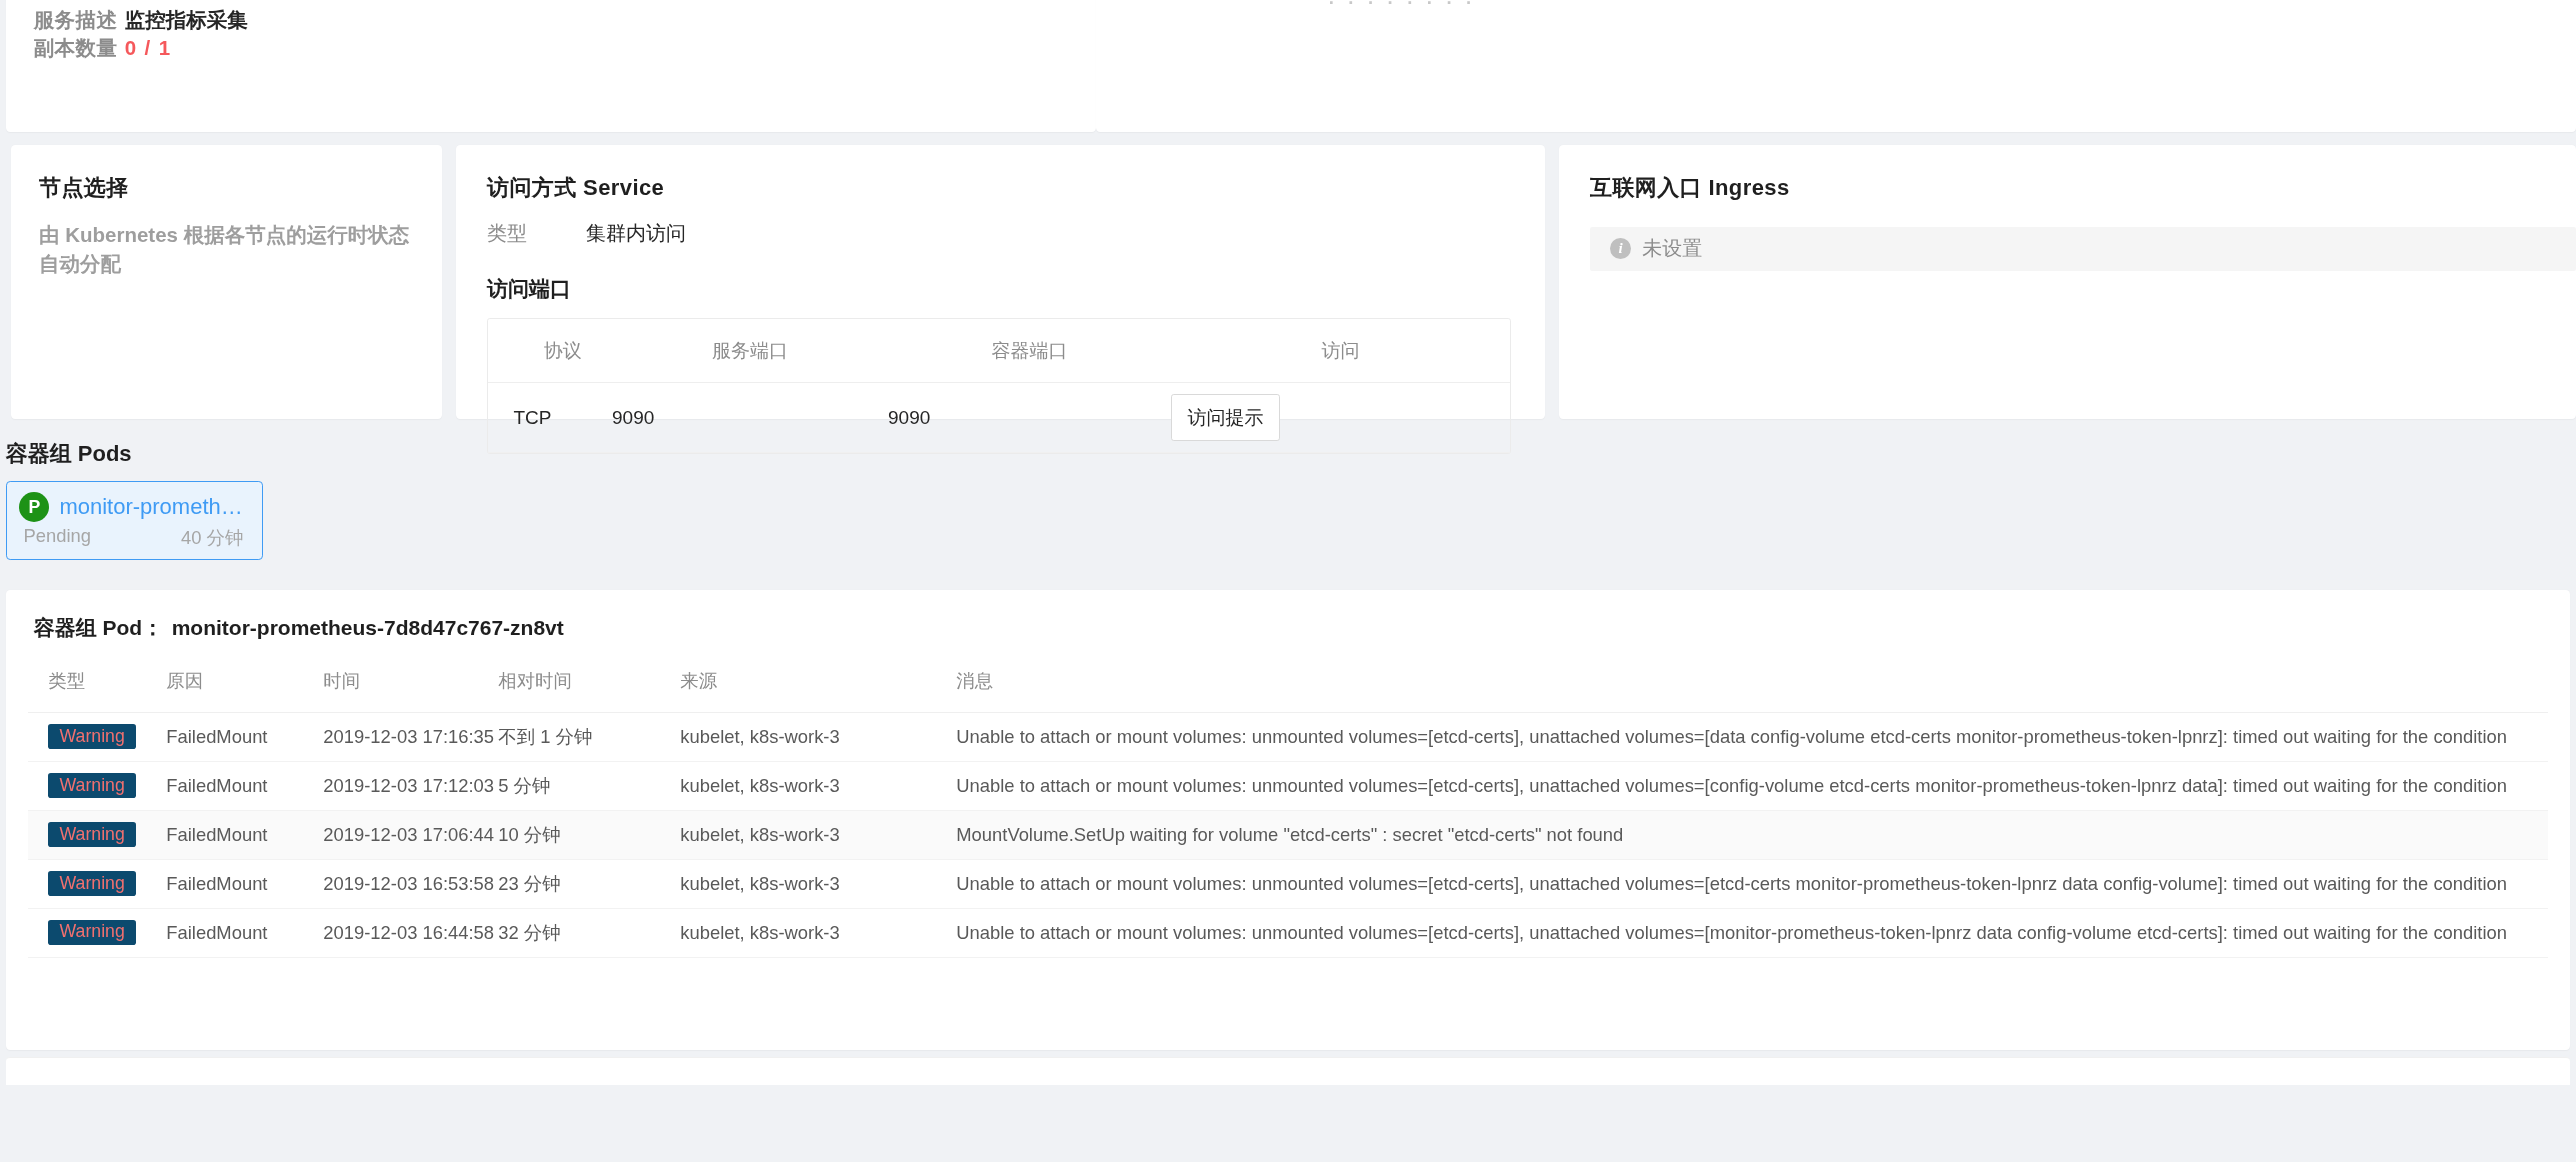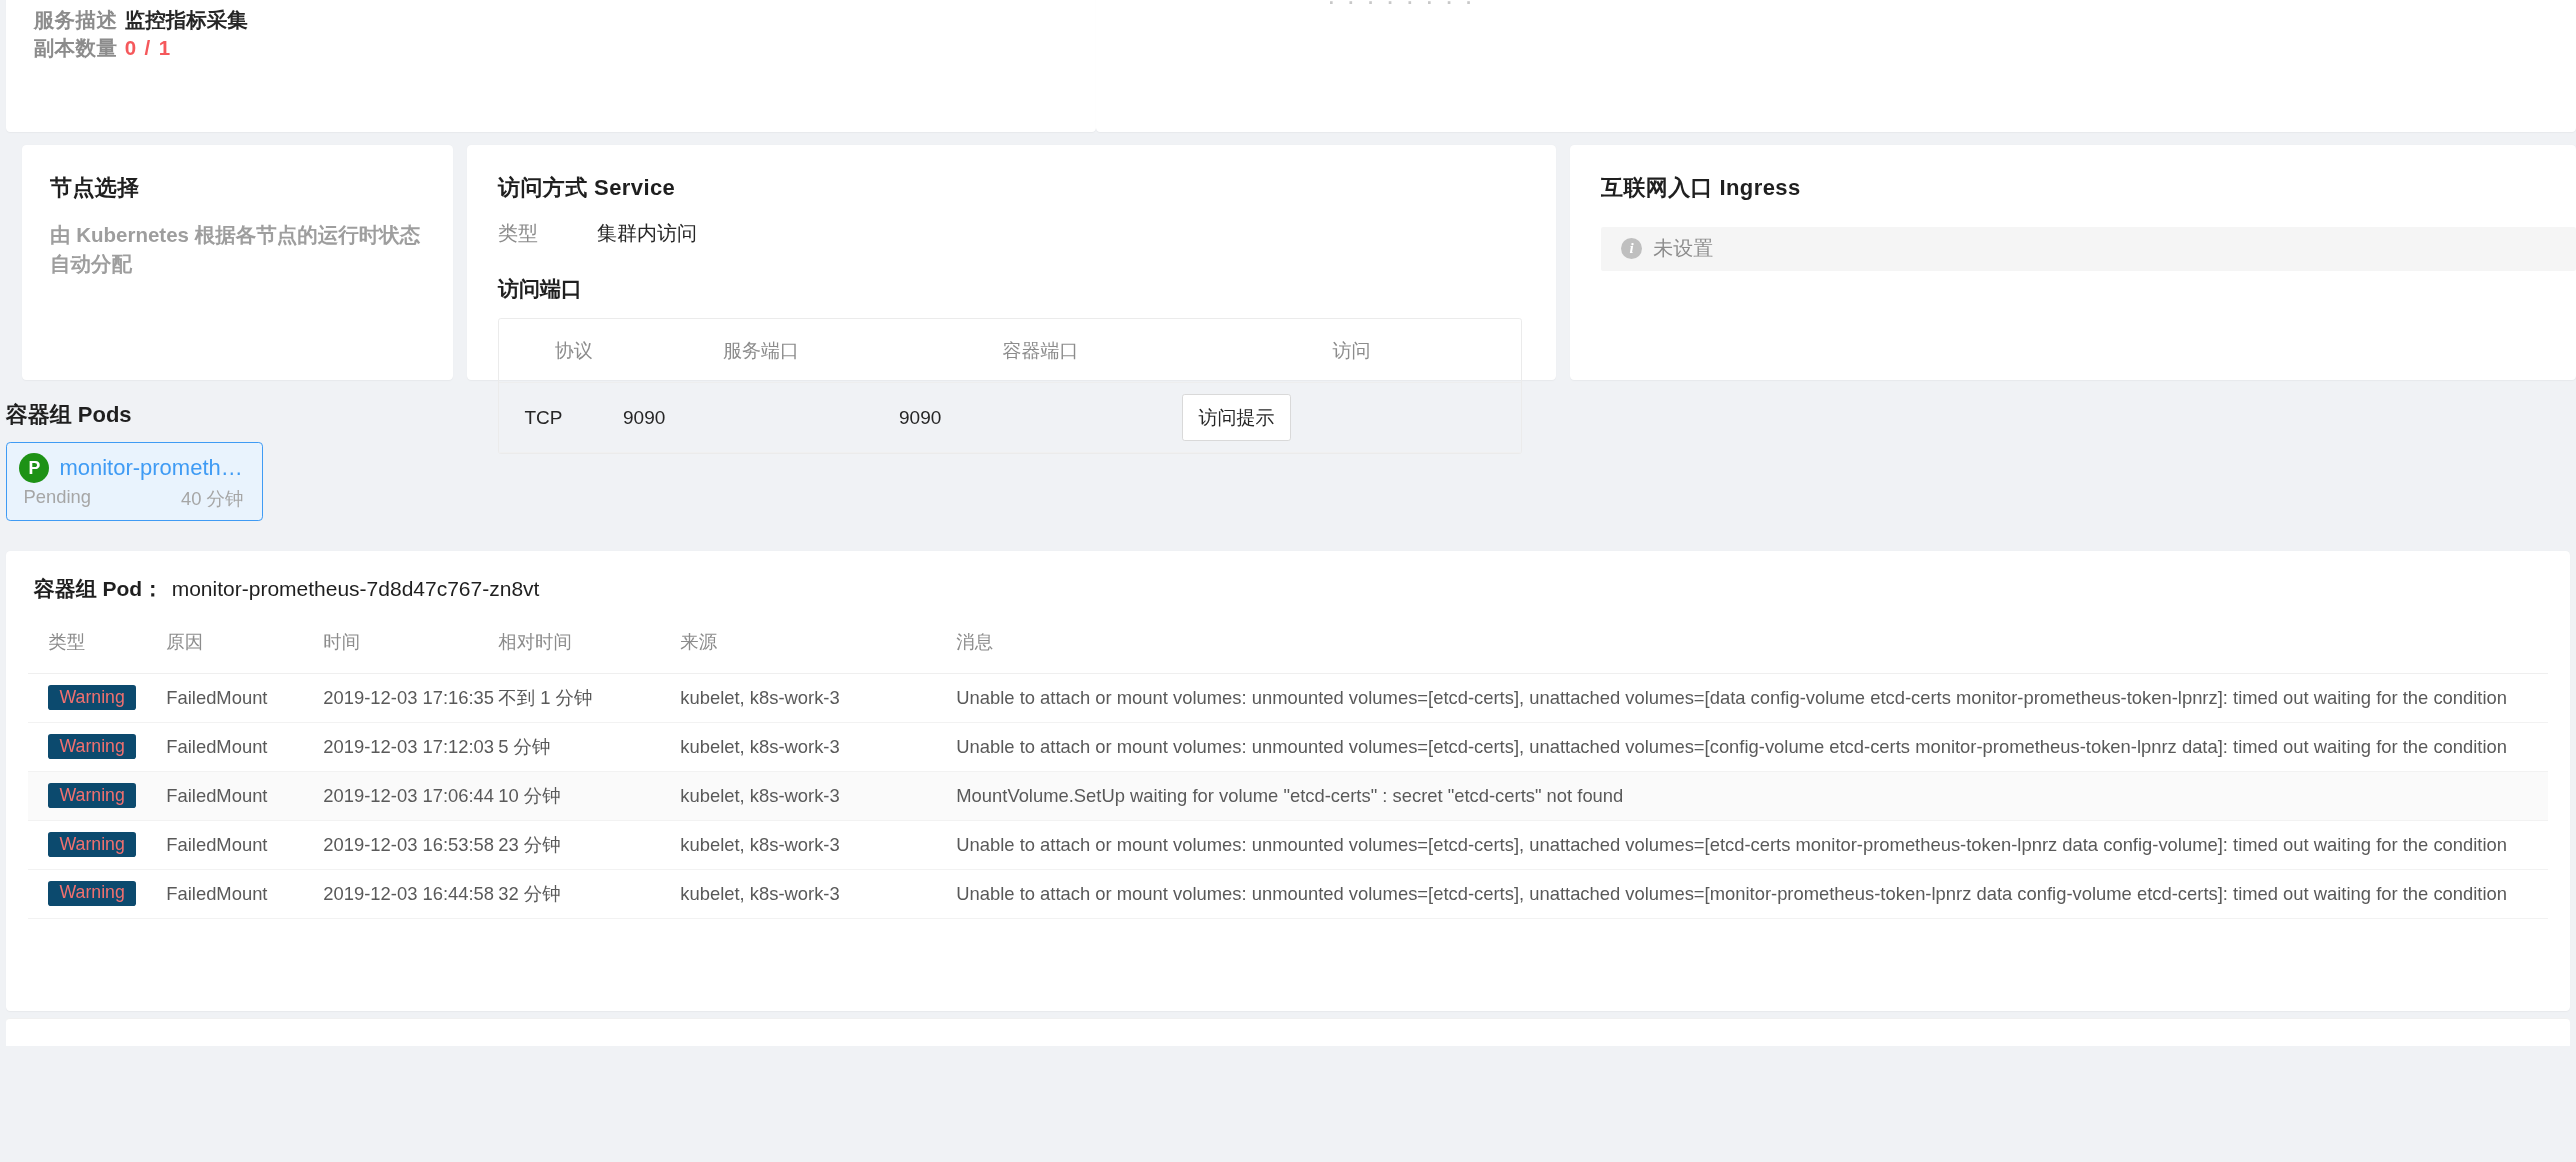--- a/index.html
+++ b/index.html
@@ -62,22 +62,22 @@
     font-size: 18.4px;
     letter-spacing: 4.2px;
     white-space: nowrap;
   }
 
   
   .mid-row {
     display: flex;
     gap: 14px;
     margin-top: 12.7px;
-    padding-left: 22px;
-    height: 235px;
+    padding-left: 11px;
+    height: 274px;
   }
   .node-card { width: 431px; padding: 28px 28px 0 28px; }
   .service-card { width: 1089px; padding: 28px 31px 0 31px; }
   .ingress-card { flex: 1; padding: 28px 0 0 31px; }
 
   .card-title {
     font-size: 22px;
     font-weight: bold;
     color: #1f1f1f;
     letter-spacing: 0.4px;
@@ -210,21 +210,21 @@
     box-shadow: 0 0.7px 1.4px rgba(0,0,0,0.04);
     height: 460px;
   }
   .events-title {
     font-size: 21px;
     font-weight: bold;
     color: #1f1f1f;
     padding-left: 28px;
     margin-bottom: 21px;
   }
-  .events-title .pod-id { font-weight: normal; margin-left: 8.5px; }
+  .events-title .pod-id { font-weight: bold; margin-left: 8.5px; }
   .events-table-wrap { padding: 0 22.6px 0 22.6px; }
   table.events { width: 100%; border-collapse: collapse; table-layout: fixed; }
   table.events th {
     text-align: left;
     font-weight: normal;
     font-size: 18.4px;
     color: #8c8c8c;
     padding: 5.7px 0 18.4px 0;
     border-bottom: 0.7px solid #efefef;
   }

